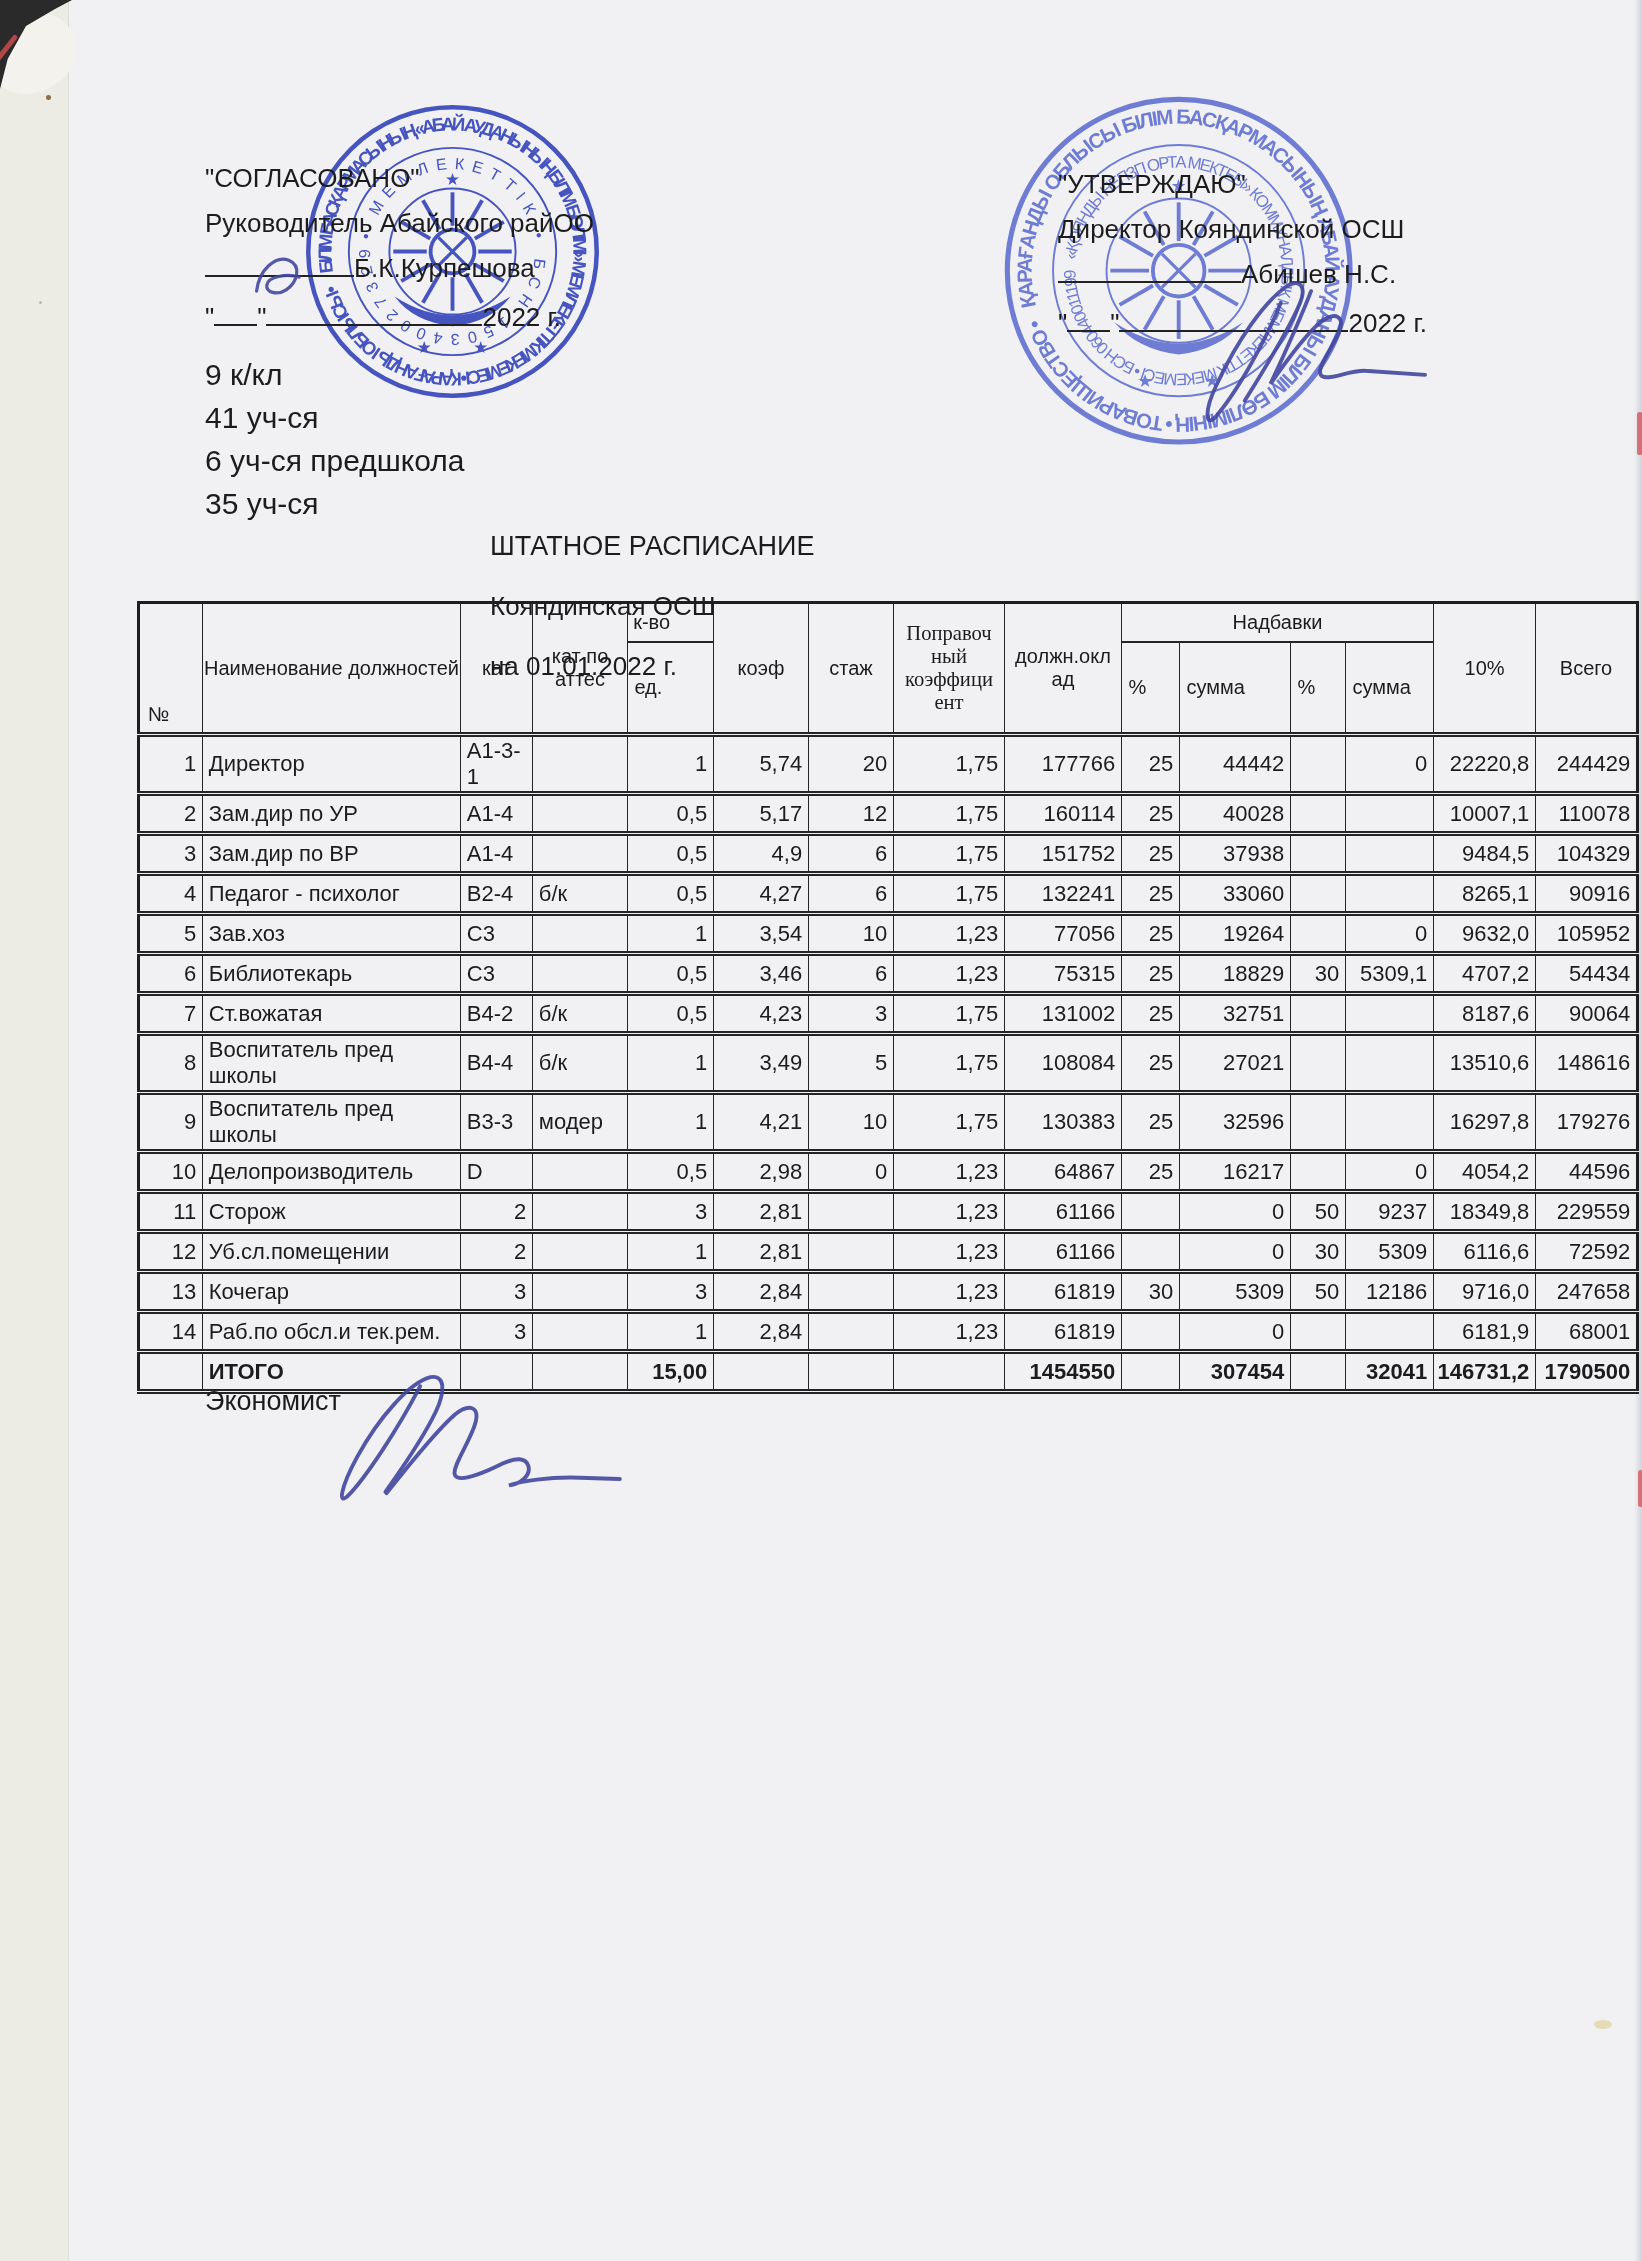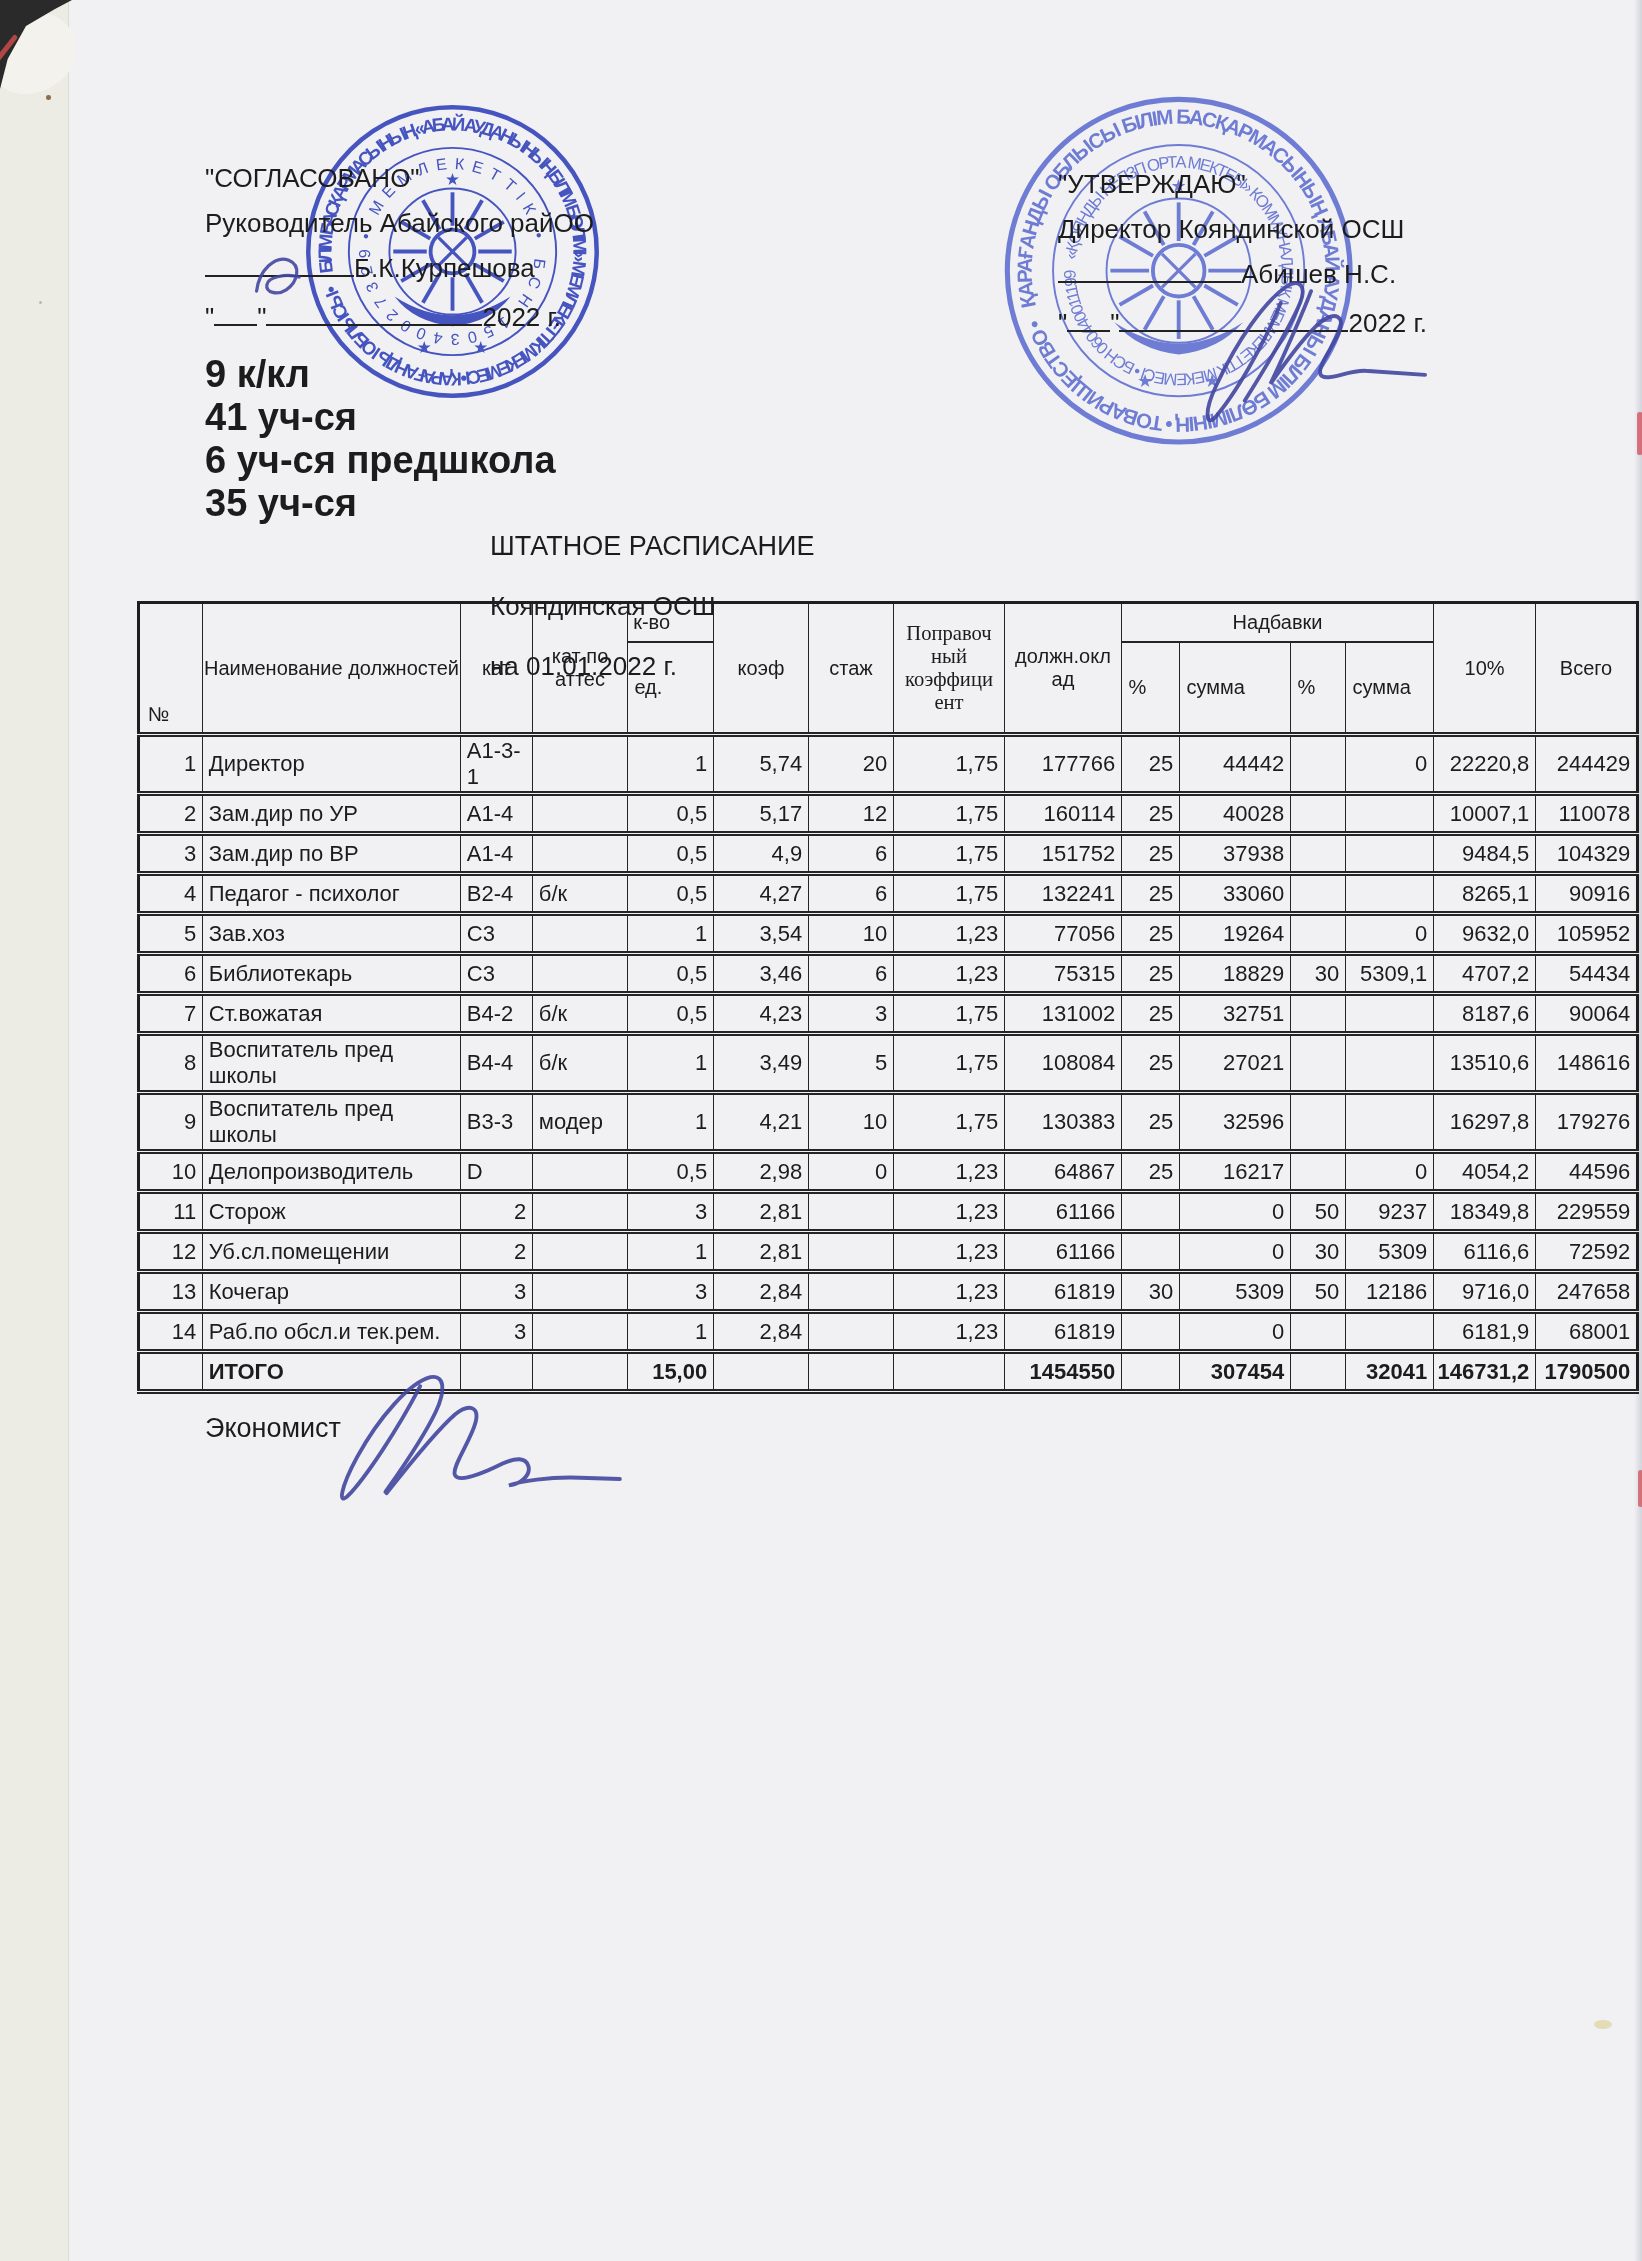--- a/index.html
+++ b/index.html
@@ -26,25 +26,25 @@
   .sig-layer{position:absolute;left:0;top:0;width:1643px;height:2261px;z-index:5;pointer-events:none;}
   
   .approval{position:absolute;font-size:26px;line-height:45px;z-index:3;white-space:nowrap;}
   .approval-left{left:205px;top:156px;}
   .approval-right{left:1058px;top:162px;}
   .blank{display:inline-block;border-bottom:2.6px solid #222;height:27px;vertical-align:baseline;}
   .bw230{width:149px;} .bw280{width:183px;} .bw70{width:43px;} .bw340{width:216px;} .bw360{width:229px;}
   .sigline{}
   .dateline{margin-top:3.9px;}
   
-  .counts{position:absolute;left:205px;top:353px;font-size:38px;line-height:43px;z-index:3;font-weight:bold;}
+  .counts{position:absolute;left:205px;top:353px;font-size:30px;line-height:43px;z-index:3;}
   .titleblock{position:absolute;left:490px;top:501px;width:792px;text-align:left;z-index:3;
         font-size:27px;line-height:30px;white-space:pre-line;}
   .titleblock .t2{font-size:26px;}
-  .economist{position:absolute;left:205px;top:1386px;font-size:27px;z-index:3;margin-top:27px;}
+  .economist{position:absolute;left:205px;top:1386px;font-size:27px;z-index:3;}
   
   .tablewrap{position:absolute;left:137px;top:601px;z-index:3;}
   table{border-collapse:collapse;table-layout:fixed;width:1500px;border:3.9px solid #1e1e1e;}
   th,td{border-left:1.9px solid #242424;border-right:1.9px solid #242424;overflow:hidden;}
   thead th{font-weight:normal;font-size:20px;vertical-align:middle;text-align:center;padding:0;}
   thead tr.h1{height:39px;} thead tr.h2{height:93px;}
   th.prewrap{white-space:pre-line;line-height:23px;margin-top:16px;}
   th.numhead{vertical-align:bottom;text-align:left;padding:0 0 6.4px 7.7px;}
   th.subsplit{border-bottom:2.6px solid #242424;text-align:left;padding-left:5.2px;}
   th.nadb{border-bottom:2.6px solid #242424;}

